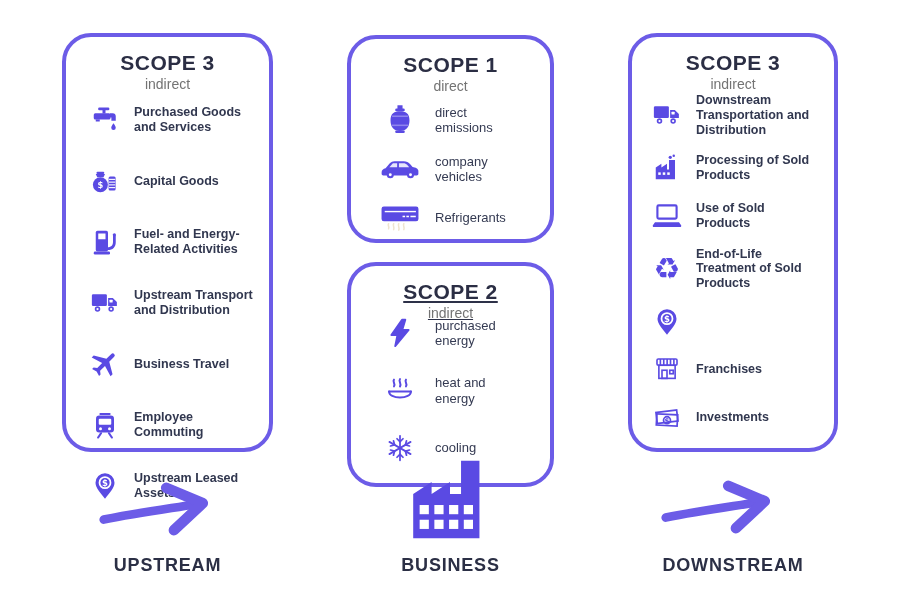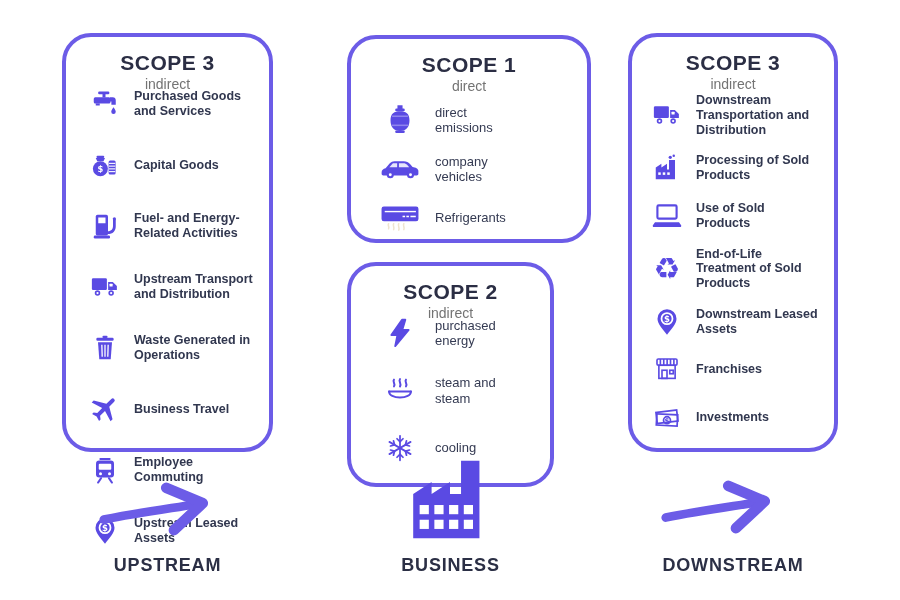--- a/index.html
+++ b/index.html
@@ -5,30 +5,30 @@
   html,body{margin:0;padding:0;background:#ffffff;}
   .canvas{
     position:relative;width:900px;height:600px;background:#ffffff;overflow:hidden;
     font-family:"Liberation Sans", sans-serif;color:#2d3148;
   }
   .panel{
     position:absolute;background:#fff;border:4.5px solid #6C5CE7;border-radius:29px;
     box-sizing:border-box;
   }
   #panel-scope3-upstream{left:62px;top:33px;width:211px;height:419px;}
-  #panel-scope1{left:347px;top:35px;width:244px;height:208px;}
-  #panel-scope2{left:347px;top:262px;width:207px;height:225px;}
+  #panel-scope1{left:347px;top:35px;width:207px;height:208px;}
+  #panel-scope2{left:347px;top:262px;width:207px;height:225px;text-decoration:underline;}
   #panel-scope3-downstream{left:628px;top:33px;width:210px;height:419px;}
 
   .panel-header{text-align:center;padding-top:14px;}
   .panel-title{font-size:21px;font-weight:800;color:#2b2e44;letter-spacing:.5px;line-height:1.1;}
   .panel-subtitle{font-size:14px;color:#737373;margin-top:2px;text-align:center;}
 
   .items{position:absolute;left:16px;right:8px;display:flex;flex-direction:column;justify-content:space-between;}
-  #panel-scope3-upstream .items{top:50px;bottom:16px;left:22px;gap:27px;}
+  #panel-scope3-upstream .items{top:66px;bottom:16px;left:22px;gap:27px;}
   #panel-scope1 .items{top:64px;bottom:4px;left:26px;}
   #panel-scope2 .items{top:50px;bottom:18px;left:26px;}
   #panel-scope3-downstream .items{top:56px;bottom:14px;left:18px;}
 
   .item{display:flex;align-items:center;gap:12px;}
   .ico{flex:0 0 34px;width:34px;height:34px;display:flex;align-items:center;justify-content:center;color:#5A4AE3;}
   .mid .ico{flex:0 0 46px;width:46px;}
   .lbl{font-size:12.5px;font-weight:700;color:#31374f;line-height:1.18;max-width:124px;}
   .mid .lbl{font-weight:500;font-size:13px;max-width:86px;color:#343a52;}
   #panel-scope3-downstream .lbl{max-width:124px;}
@@ -111,35 +111,20 @@
             <rect x="15.6" y="9.3" width="2.5" height="2.3" rx="0.4" fill="#fff"></rect>
             <circle cx="6" cy="16.8" r="2.2"></circle>
               <circle cx="6" cy="16.8" r="0.9" fill="#fff"></circle>
             <circle cx="16.9" cy="16.8" r="2.2"></circle>
               <circle cx="16.9" cy="16.8" r="0.9" fill="#fff"></circle>
           </svg>
         </span>
         <span class="lbl">Upstream Transport and Distribution</span>
       </div>
 
-      <div class="item">
-        <span class="ico">
-          <svg viewBox="0 0 24 24" width="28" height="28" fill="currentColor">
-            <rect x="9.8" y="1.6" width="4.4" height="1.9" rx="0.9"></rect>
-            <rect x="4.6" y="3.3" width="14.8" height="2.4" rx="1"></rect>
-            <path d="M6 7h12l-1.1 14.6H7.1z"></path>
-            <g stroke="#fff" stroke-width="1.1">
-              <line x1="9.3" y1="9.2" x2="9.6" y2="19.5"></line>
-              <line x1="12" y1="9.2" x2="12" y2="19.5"></line>
-              <line x1="14.7" y1="9.2" x2="14.4" y2="19.5"></line>
-            </g>
-          </svg>
-        </span>
-        <span class="lbl">Waste Generated in Operations</span>
-      </div>
 
       <div class="item">
         <span class="ico">
           <svg viewBox="0 0 24 24" width="32" height="32" fill="currentColor">
             <path transform="rotate(45 12 12)" d="M21.5 15.6v-2.1l-8.5-5V3.3a1.5 1.5 0 0 0-3 0v5.2l-8.5 5v2.1l8.5-2.6v5.2l-2.2 1.7v1.6l3.7-1.1 3.7 1.1v-1.6l-2.2-1.7v-5.2z"></path>
           </svg>
         </span>
         <span class="lbl">Business Travel</span>
       </div>
 
@@ -251,21 +236,21 @@
       <div class="item">
         <span class="ico">
           <svg viewBox="0 0 24 24" width="32" height="32" fill="none" stroke="currentColor" stroke-width="1.5" stroke-linecap="round">
             <path d="M7.5 3.5c-1.4 1.8 1.4 2.8 0 5"></path>
             <path d="M12 3c-1.4 1.9 1.4 3 0 5.6"></path>
             <path d="M16.5 3.5c-1.4 1.8 1.4 2.8 0 5"></path>
             <path d="M3.8 12.3h16.4"></path>
             <path d="M3.8 12.3c0 2.9 3.7 4.6 8.2 4.6s8.2-1.7 8.2-4.6"></path>
           </svg>
         </span>
-        <span class="lbl">steam and steam</span>
+        <span class="lbl">heat and energy</span>
       </div>
 
       <div class="item">
         <span class="ico">
           <svg viewBox="0 0 24 24" width="30" height="30" fill="none" stroke="currentColor" stroke-width="1.4" stroke-linecap="round">
             <g>
               <path d="M12 2.2v19.6"></path>
                 <path d="M9.6 4.6 12 7l2.4-2.4"></path>
                 <path d="M9.6 19.4 12 17l2.4 2.4"></path>
             </g>
@@ -343,21 +328,20 @@
       </div>
 
       <div class="item">
         <span class="ico">
           <svg viewBox="0 0 24 24" width="30" height="30" fill="currentColor">
             <path d="M12 1.8a7.6 7.6 0 0 1 7.6 7.6c0 4.6-4.4 8.2-7.6 12.8C8.8 17.6 4.4 14 4.4 9.4A7.6 7.6 0 0 1 12 1.8z"></path>
             <circle cx="12" cy="9.3" r="4.4" fill="none" stroke="#fff" stroke-width="1.4"></circle>
             <text x="12" y="11.7" font-size="6.8" fill="#fff" text-anchor="middle" font-weight="bold" font-family="DejaVu Sans, sans-serif">$</text>
           </svg>
         </span>
-        <span class="lbl">Downstream Leased Assets</span>
       </div>
 
       <div class="item">
         <span class="ico">
           <svg viewBox="0 0 24 24" width="30" height="30" fill="none" stroke="currentColor" stroke-width="1.3">
             <rect x="4" y="4" width="16" height="5" rx="1"></rect>
             <line x1="6.7" y1="4" x2="6.7" y2="9"></line>
             <line x1="9.4" y1="4" x2="9.4" y2="9"></line>
             <line x1="12.1" y1="4" x2="12.1" y2="9"></line>
             <line x1="14.8" y1="4" x2="14.8" y2="9"></line>

